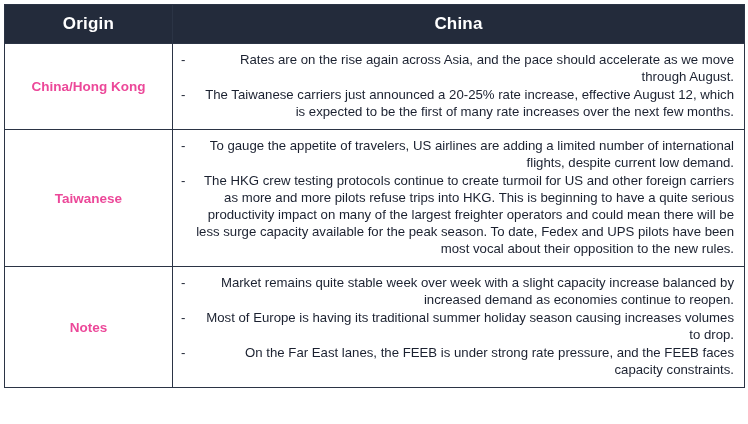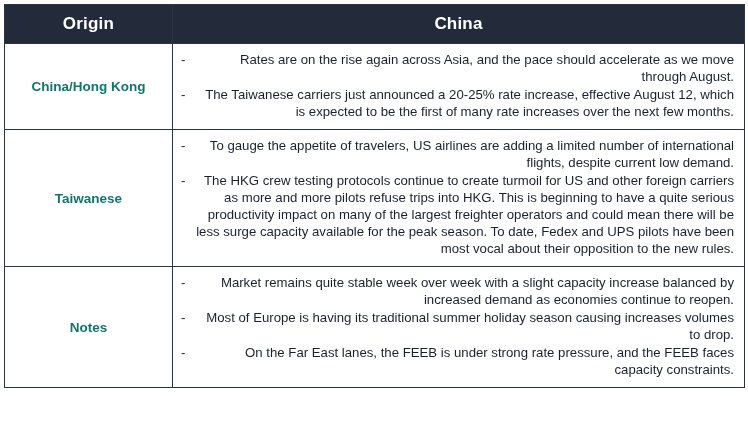--- a/index.html
+++ b/index.html
@@ -41,21 +41,21 @@
   }
   tbody td {
     border: 1px solid #2b3445;
     vertical-align: middle;
     background: #ffffff;
   }
   td.origin-cell {
     text-align: center;
     font-size: 13.5px;
     font-weight: bold;
-    color: #0f766e;
+    color: #ec4899;
     padding: 6px 14px;
   }
   td.notes-cell {
     padding: 7px 10px 8px 8px;
     vertical-align: top;
   }
   ul.note-list {
     list-style: none;
     margin: 0;
     padding: 0;

